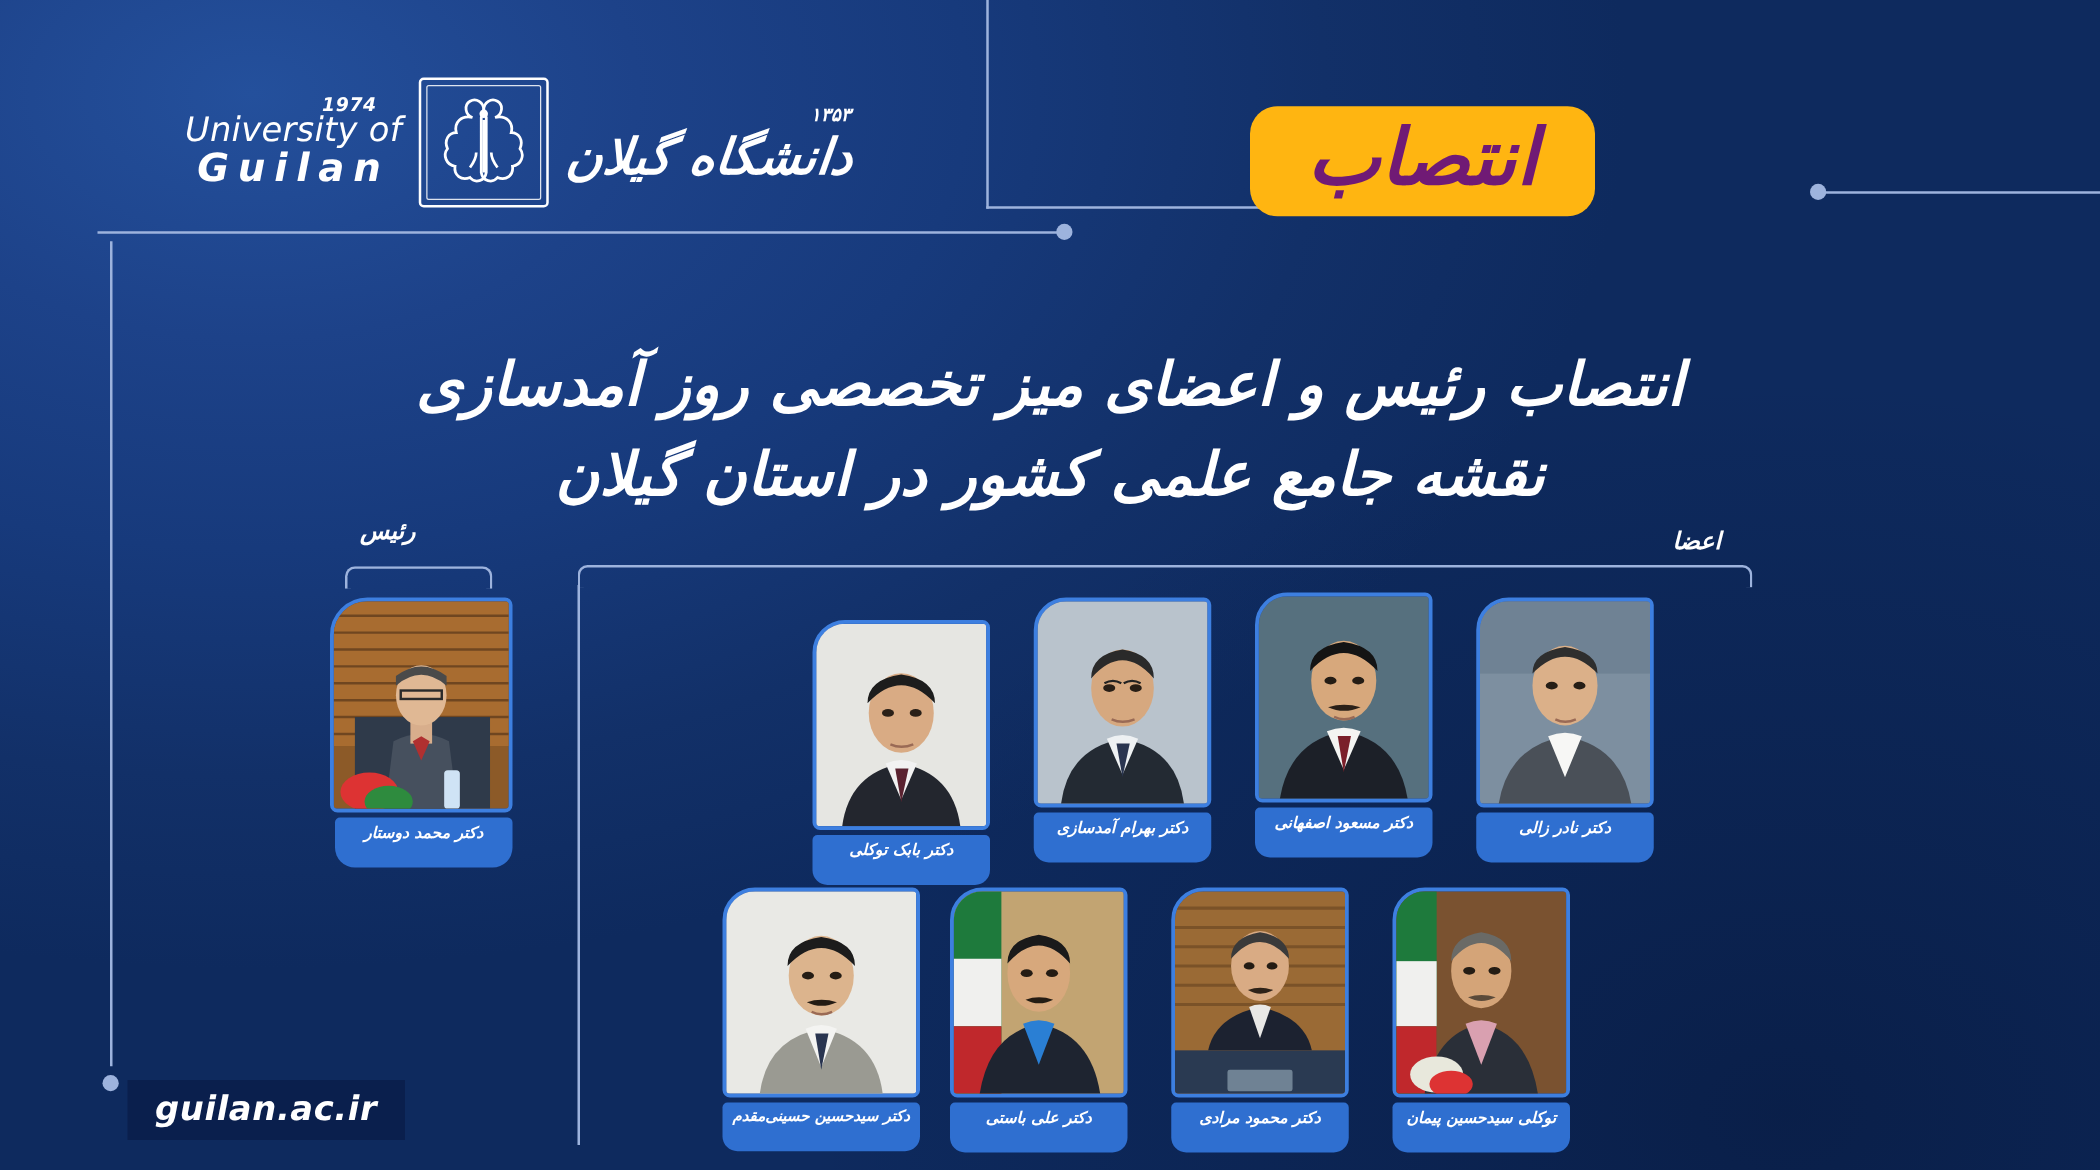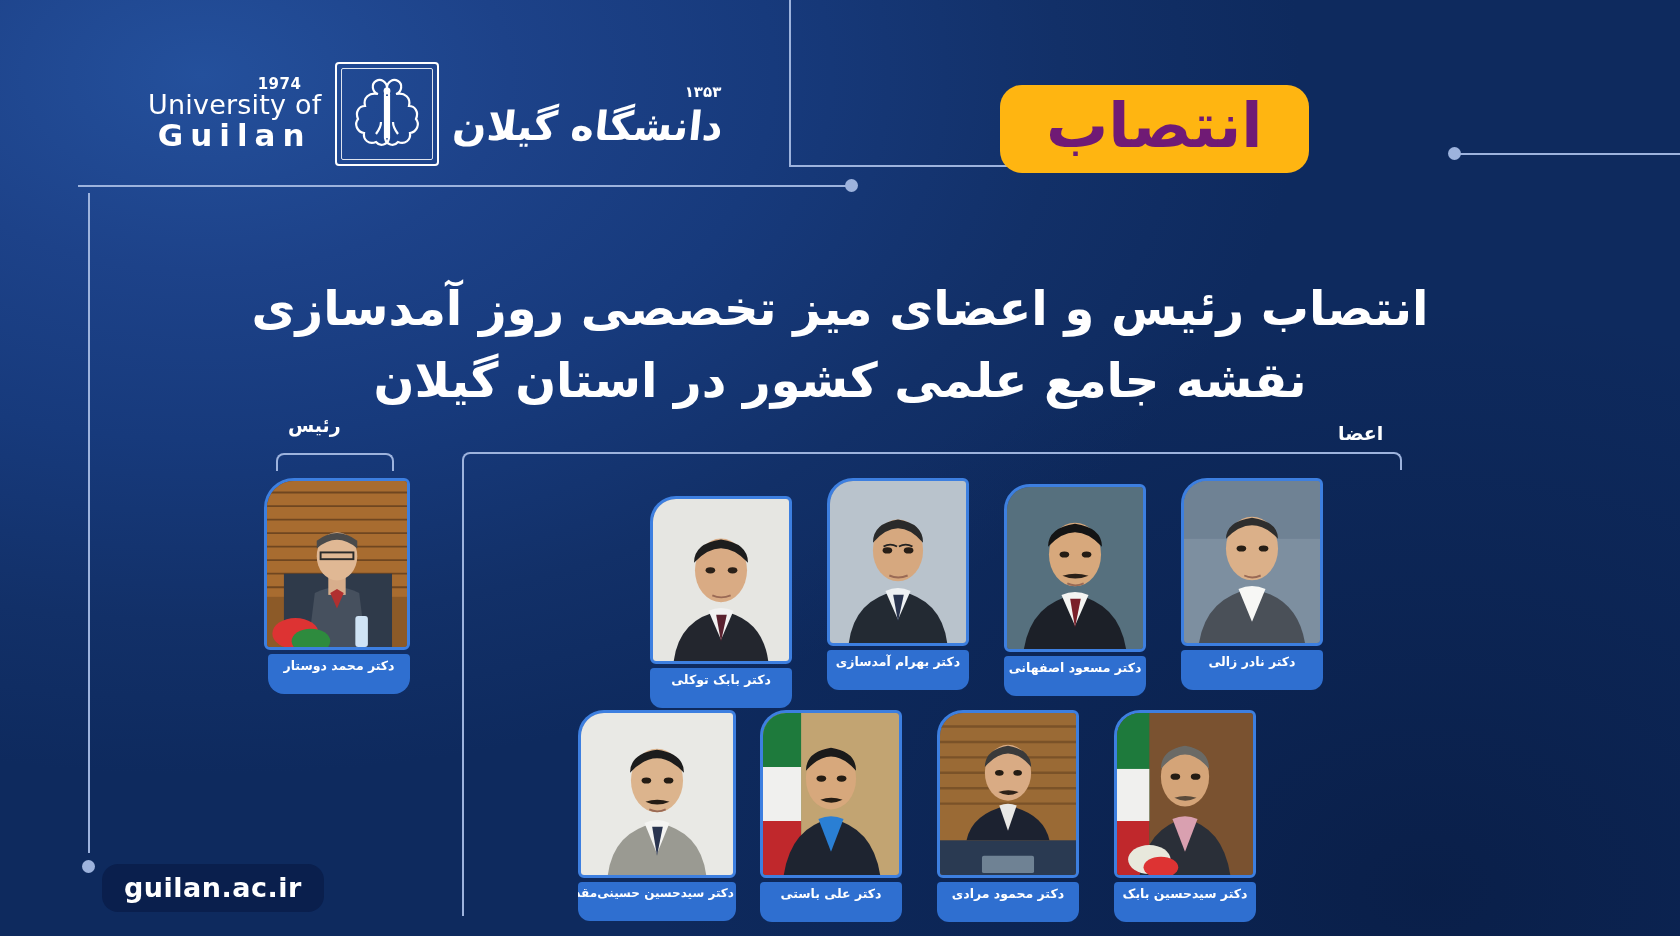--- a/index.html
+++ b/index.html
@@ -17,20 +17,21 @@
   }
 
   .poster {
     position: relative;
     width: 1680px;
     height: 936px;
     overflow: hidden;
     background:
       radial-gradient(ellipse 1100px 700px at 12% 8%, #24509c 0%, #1d4289 28%, #173a7c 52%, #123068 78%, #0e2a5e 100%),
       linear-gradient(135deg, #1e4a95 0%, #173c7f 40%, #0f2c60 100%);
+    font-style: italic;
   }
 
   
   .vignette {
     position: absolute;
     inset: 0;
     background: radial-gradient(ellipse 1200px 900px at 85% 95%, rgba(6,22,56,0.55) 0%, rgba(6,22,56,0.0) 65%);
     pointer-events: none;
   }
 
@@ -250,21 +251,21 @@
   .card.wide { width: 158px; }
   .card.wide .nameplate { font-size: 12px; }
 
   
   .url-badge {
     position: absolute;
     left: 102px;
     top: 864px;
     background: #0a1f4d;
     color: #ffffff;
-    border-radius: 16px;
+    border-radius: 0;
     padding: 8px 22px 9px 22px;
     font-size: 27px;
     font-weight: 700;
     letter-spacing: 0.5px;
     direction: ltr;
     font-family: "DejaVu Sans", "Liberation Sans", sans-serif;
     text-align: right;
   }
 </style>
 </head>
@@ -383,21 +384,21 @@
         <ellipse cx="60" cy="72" rx="5" ry="3.2" fill="#281e16"></ellipse>
         <ellipse cx="82" cy="72" rx="5" ry="3.2" fill="#281e16"></ellipse>
         <path d="M56 68 Q63 64 70 68" stroke="#222" stroke-width="1.8" fill="none"></path>
         <path d="M72 68 Q79 64 86 68" stroke="#222" stroke-width="1.8" fill="none"></path>
         <path d="M62 98 Q71 102 81 98" stroke="#9a6a55" stroke-width="2" fill="none"></path>
       </svg>
     </div>
     <div class="nameplate">دکتر بهرام آمدسازی</div>
   </div>
 
-  <div class="card" style="left:1004px; top:484px;">
+  <div class="card" style="left:1004px; top:474px;">
     <div class="frame">
       <svg class="photo" viewBox="0 0 142 168" preserveAspectRatio="xMidYMid slice" xmlns="http://www.w3.org/2000/svg">
         <rect width="142" height="168" fill="#56707e"></rect>
         <path d="M18 168 Q26 120 71 112 Q116 120 124 168 Z" fill="#1c2028"></path>
         <path d="M57 112 L71 144 L85 112 Q71 106 57 112 Z" fill="#f4f4f2"></path>
         <path d="M66 116 L71 146 L77 116 Z" fill="#7a1f2a"></path>
         <ellipse cx="71" cy="70" rx="27" ry="33" fill="#d7a87c"></ellipse>
         <path d="M43 62 Q71 32 99 62 Q99 42 71 38 Q43 42 43 62 Z" fill="#141414"></path>
         <ellipse cx="60" cy="70" rx="5" ry="3.2" fill="#241c14"></ellipse>
         <ellipse cx="83" cy="70" rx="5" ry="3.2" fill="#241c14"></ellipse>
@@ -499,17 +500,17 @@
         <path d="M58 110 L71 144 L84 110 Q71 104 58 110 Z" fill="#d9a0b0"></path>
         <ellipse cx="71" cy="66" rx="25" ry="31" fill="#d4a478"></ellipse>
         <path d="M46 58 Q71 28 96 58 Q96 38 71 34 Q46 38 46 58 Z" fill="#6a6a66"></path>
         <ellipse cx="61" cy="66" rx="5" ry="3.2" fill="#241c14"></ellipse>
         <ellipse cx="82" cy="66" rx="5" ry="3.2" fill="#241c14"></ellipse>
         <path d="M60 88 Q71 84 83 88 Q71 94 60 88 Z" fill="#5a4a3a"></path>
         <ellipse cx="34" cy="152" rx="22" ry="15" fill="#e8e8dc"></ellipse>
         <ellipse cx="46" cy="160" rx="18" ry="11" fill="#d33"></ellipse>
       </svg>
     </div>
-    <div class="nameplate">دکتر سیدحسین بابک</div>
+    <div class="nameplate">توکلی سیدحسین پیمان</div>
   </div>
 
   <div class="url-badge">guilan.ac.ir</div>
 </div>
 
 </body></html>

